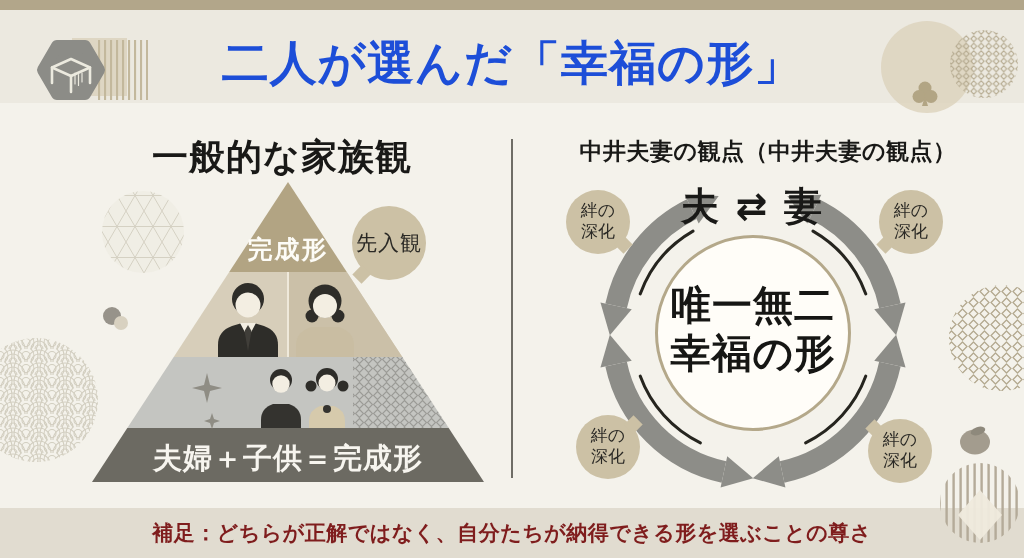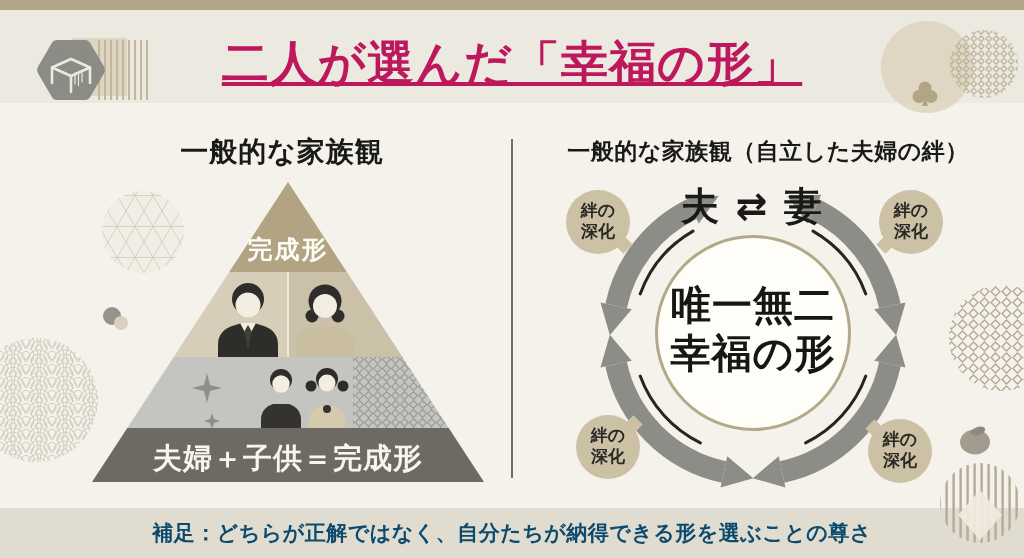--- a/index.html
+++ b/index.html
@@ -4,39 +4,39 @@
 <style>
   * { margin:0; padding:0; box-sizing:border-box; }
   html,body { width:1024px; height:558px; }
   body { font-family:"Liberation Sans","DejaVu Sans",sans-serif; color:#1e1d1a; }
   .stage { position:relative; width:1024px; height:558px; background:#f4f2eb; overflow:hidden; }
 
   .top-bar { position:absolute; left:0; top:0; width:1024px; height:10px; background:#b2a68a; }
   .header { position:absolute; left:0; top:10px; width:1024px; height:93px; background:#ece9e0; }
   .slide-title { position:absolute; left:0; top:22px; width:1024px; text-align:center;
     font-family:"Liberation Serif","DejaVu Serif",serif; font-weight:700; font-size:47px;
-    letter-spacing:1px; color:#be185d;text-decoration:underline; }
+    letter-spacing:1px; color:#1d4ed8; }
 
   .hdr-deco-left { position:absolute; left:30px; top:20px; }
   .hdr-deco-right { position:absolute; left:880px; top:10px; }
 
   .panel-heading { position:absolute; font-weight:800; color:#191917; text-align:center; }
-  .left-heading { left:0; top:133px; width:564px; font-size:28px; letter-spacing:1px; }
+  .left-heading { left:0; top:133px; width:564px; font-size:36px; letter-spacing:1px; }
   .right-heading { left:512px; top:136px; width:512px; font-size:23px; letter-spacing:0.5px; }
 
   .divider { position:absolute; left:511px; top:139px; width:2px; height:339px; background:#6f6d66; }
 
   .pyramid-svg { position:absolute; left:85px; top:175px; }
   .left-decos { position:absolute; left:0; top:180px; }
   .right-decos { position:absolute; left:935px; top:275px; }
   .stripe-circle-svg { position:absolute; left:936px; top:460px; z-index:3; }
 
   .bubble { position:absolute; border-radius:50%; background:#ccc1a5; color:#2a2925;
     display:flex; flex-direction:column; align-items:center; justify-content:center;
-    font-weight:700; text-align:center; z-index:2; }
+    font-weight:400; text-align:center; z-index:2; }
   .bubble .tail { position:absolute; width:13px; height:13px; background:#ccc1a5; transform:rotate(45deg); }
   .preconception { left:352px; top:206px; width:74px; height:74px; font-size:21px; letter-spacing:1px; }
   .preconception .tail { left:3px; bottom:-1px; }
   .bond { width:64px; height:64px; font-size:17px; line-height:1.22; }
   .bond-ul { left:566px; top:190px; } .bond-ul .tail { right:0; bottom:3px; }
   .bond-ur { left:879px; top:190px; } .bond-ur .tail { left:0; bottom:3px; }
   .bond-ll { left:576px; top:415px; } .bond-ll .tail { right:0; top:3px; }
   .bond-lr { left:868px; top:419px; } .bond-lr .tail { left:0; top:3px; }
 
   .exchange-label { position:absolute; left:513px; top:181px; width:480px; text-align:center;
@@ -44,21 +44,21 @@
 
   .cycle-svg { position:absolute; left:513px; top:145px; z-index:1; }
 
   .center-circle { position:absolute; left:655px; top:235px; width:196px; height:196px;
     border-radius:50%; background:#fffdf8; border:3px solid #b4a88a; z-index:2;
     display:flex; flex-direction:column; align-items:center; justify-content:center;
     font-size:40px; font-weight:800; line-height:1.2; letter-spacing:1px; color:#161614;font-family:Liberation Mono, monospace; }
 
   .footer { position:absolute; left:0; top:508px; width:1024px; height:50px; background:#e1dcd0; z-index:1;
     display:flex; align-items:center; justify-content:center; }
-  .footer-note { font-size:21px; font-weight:700; letter-spacing:0.5px; color:#0c4a6e; }
+  .footer-note { font-size:21px; font-weight:700; letter-spacing:0.5px; color:#7f1d1d; }
 
   svg text { font-family:"Liberation Sans","DejaVu Sans",sans-serif; }
 </style>
 </head>
 <body>
 
 <div class="stage">
 
   <svg width="0" height="0" style="position:absolute">
     <defs>
@@ -177,24 +177,28 @@
       <circle cx="258" cy="211" r="5.5" fill="#2e2d29"></circle>
       <circle cx="242" cy="204" r="11" fill="#2e2d29"></circle>
       <circle cx="242" cy="208" r="8.5" fill="#f3eee2"></circle>
       <path d="M224,253 L224,246 Q224,235 235,231 L249,231 Q260,235 260,246 L260,253 Z" fill="#d6caac"></path>
       <circle cx="242" cy="234" r="4" fill="#34332f"></circle>
     </g>
 
     <text x="203" y="293" text-anchor="middle" font-size="29" font-weight="bold" letter-spacing="1" fill="#f7f5ef">夫婦＋子供＝完成形</text>
   </svg>
 
+  <div class="bubble preconception">
+    <span class="tail"></span>
+    <span>先入観</span>
+  </div>
 
   <div class="divider"></div>
 
-  <h2 class="panel-heading right-heading">一般的な家族観（自立した夫婦の絆）</h2>
+  <h2 class="panel-heading right-heading">中井夫妻の観点（中井夫妻の観点）</h2>
 
   <div class="exchange-label">夫 ⇄ 妻</div>
 
   <svg class="cycle-svg" width="480" height="380" viewBox="0 0 480 380">
     <g stroke="#8d8d88" stroke-width="22" fill="none">
       <path d="M 103.1 160.9 A 140 140 0 0 1 178.7 64.1"></path>
       <path d="M 301.3 64.1 A 140 140 0 0 1 376.9 160.9"></path>
       <path d="M 376.9 219.1 A 140 140 0 0 1 269.1 326.9"></path>
       <path d="M 210.9 326.9 A 140 140 0 0 1 103.1 219.1"></path>
     </g>

